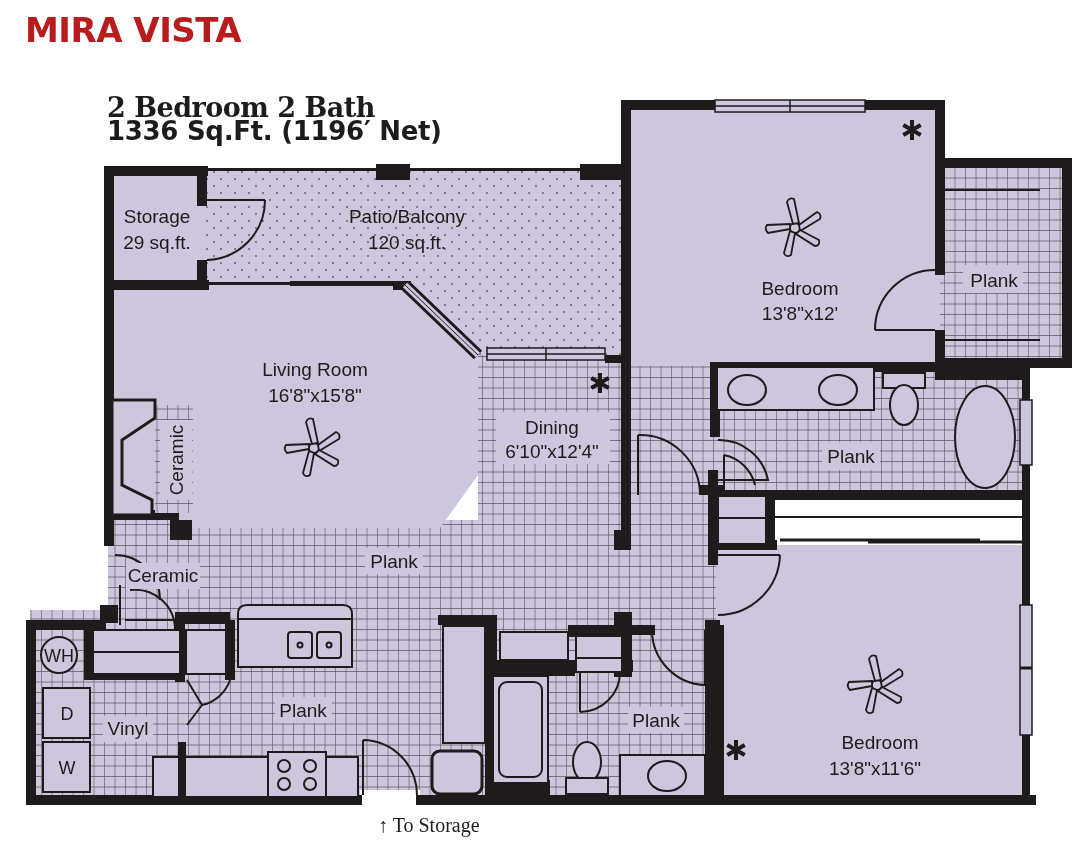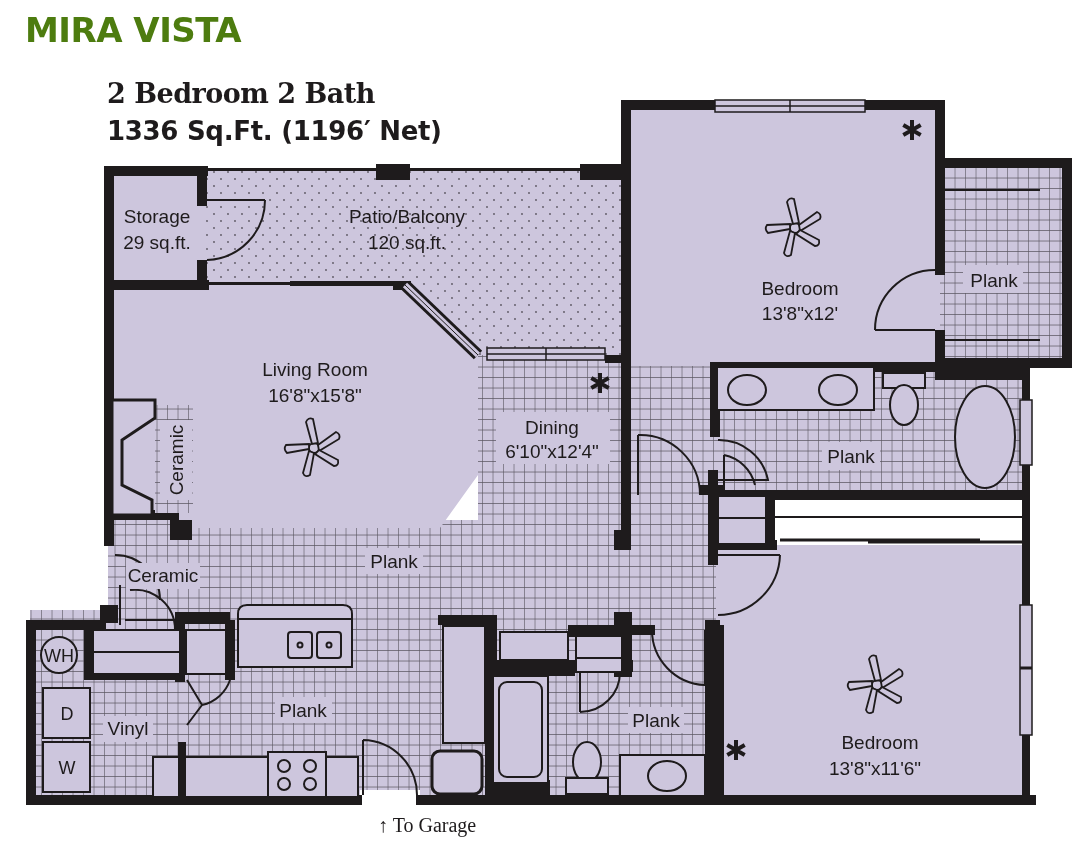--- a/index.html
+++ b/index.html
@@ -1,18 +1,18 @@
 <!DOCTYPE html>
 <html><head>
 <meta charset="utf-8">
 <style>
   html,body{margin:0;padding:0;background:#ffffff;}
   body{width:1090px;height:844px;position:relative;overflow:hidden;font-family:"Liberation Sans",sans-serif;}
-  .title{position:absolute;left:25px;top:10px;font-family:"DejaVu Sans",sans-serif;font-weight:bold;font-size:34px;letter-spacing:-0.5px;color:#4d7c0f;}
-  .subtitle{position:absolute;left:107px;top:78px;font-family:"DejaVu Serif",serif;font-weight:bold;font-size:27px;color:#1e1b1c;letter-spacing:-0.5px;}
+  .title{position:absolute;left:25px;top:10px;font-family:"DejaVu Sans",sans-serif;font-weight:bold;font-size:34px;letter-spacing:-0.5px;color:#b91c1c;}
+  .subtitle{position:absolute;left:107px;top:92px;font-family:"DejaVu Serif",serif;font-weight:bold;font-size:27px;color:#1e1b1c;letter-spacing:-0.5px;}
   .sqft{position:absolute;left:107px;top:116px;font-family:"DejaVu Sans",sans-serif;font-size:26px;color:#1e1b1c;letter-spacing:-0.3px;font-weight:bold;}
   svg{position:absolute;left:0;top:0;}
   .lbl{font-family:"Liberation Sans",sans-serif;font-size:19px;fill:#1e1b1c;}
   .lblsm{font-family:"Liberation Sans",sans-serif;font-size:18px;fill:#1e1b1c;}
   .garage{position:absolute;left:378px;top:814px;font-family:"Liberation Serif",serif;font-size:20px;color:#1e1b1c;}
 </style>
 </head>
 <body>
 
 <div class="title">MIRA VISTA</div>
@@ -265,13 +265,13 @@
     <text class="lbl" x="656" y="727">Plank</text>
     <text class="lbl" x="880" y="749">Bedroom</text>
     <text class="lbl" x="875" y="775">13'8"x11'6"</text>
     <text class="lbl" transform="translate(183,460) rotate(-90)">Ceramic</text>
     <text class="lblsm" x="59" y="662">WH</text>
     <text class="lblsm" x="67" y="720">D</text>
     <text class="lblsm" x="67" y="774">W</text>
   </g>
 </svg>
 
-<div class="garage">↑ To Garage</div>
+<div class="garage">↑ To Storage</div>
 
 </body></html>

